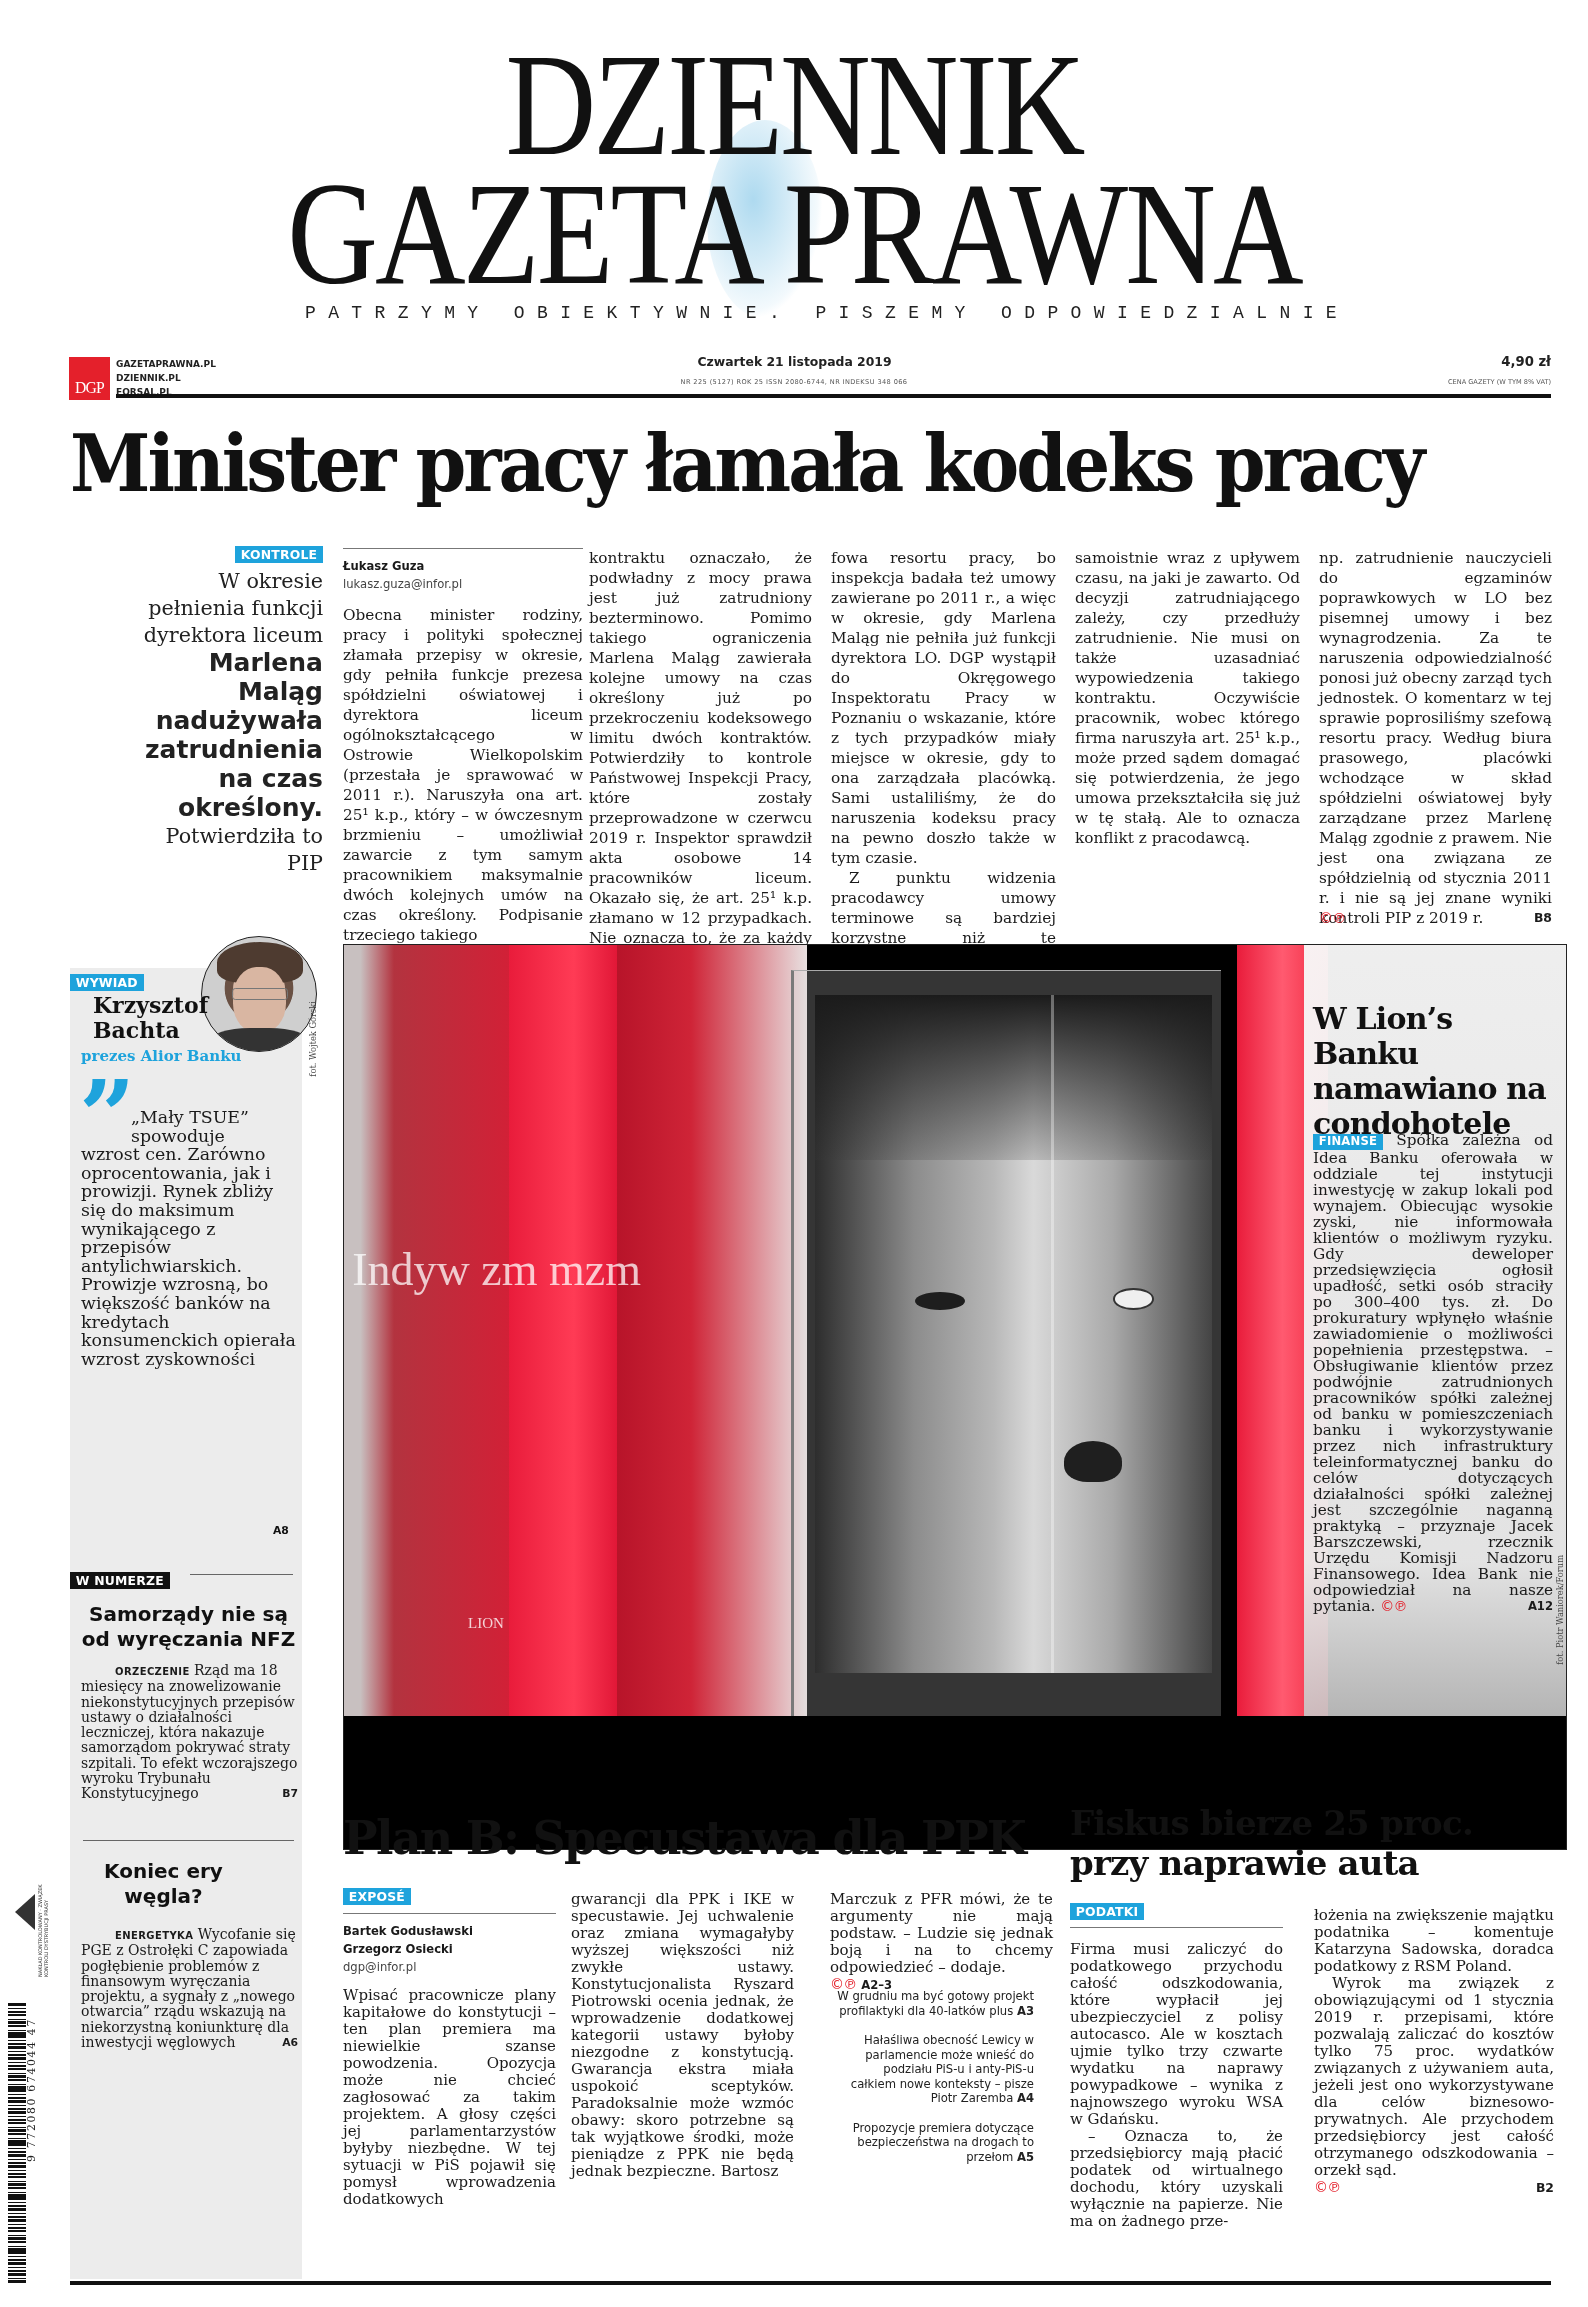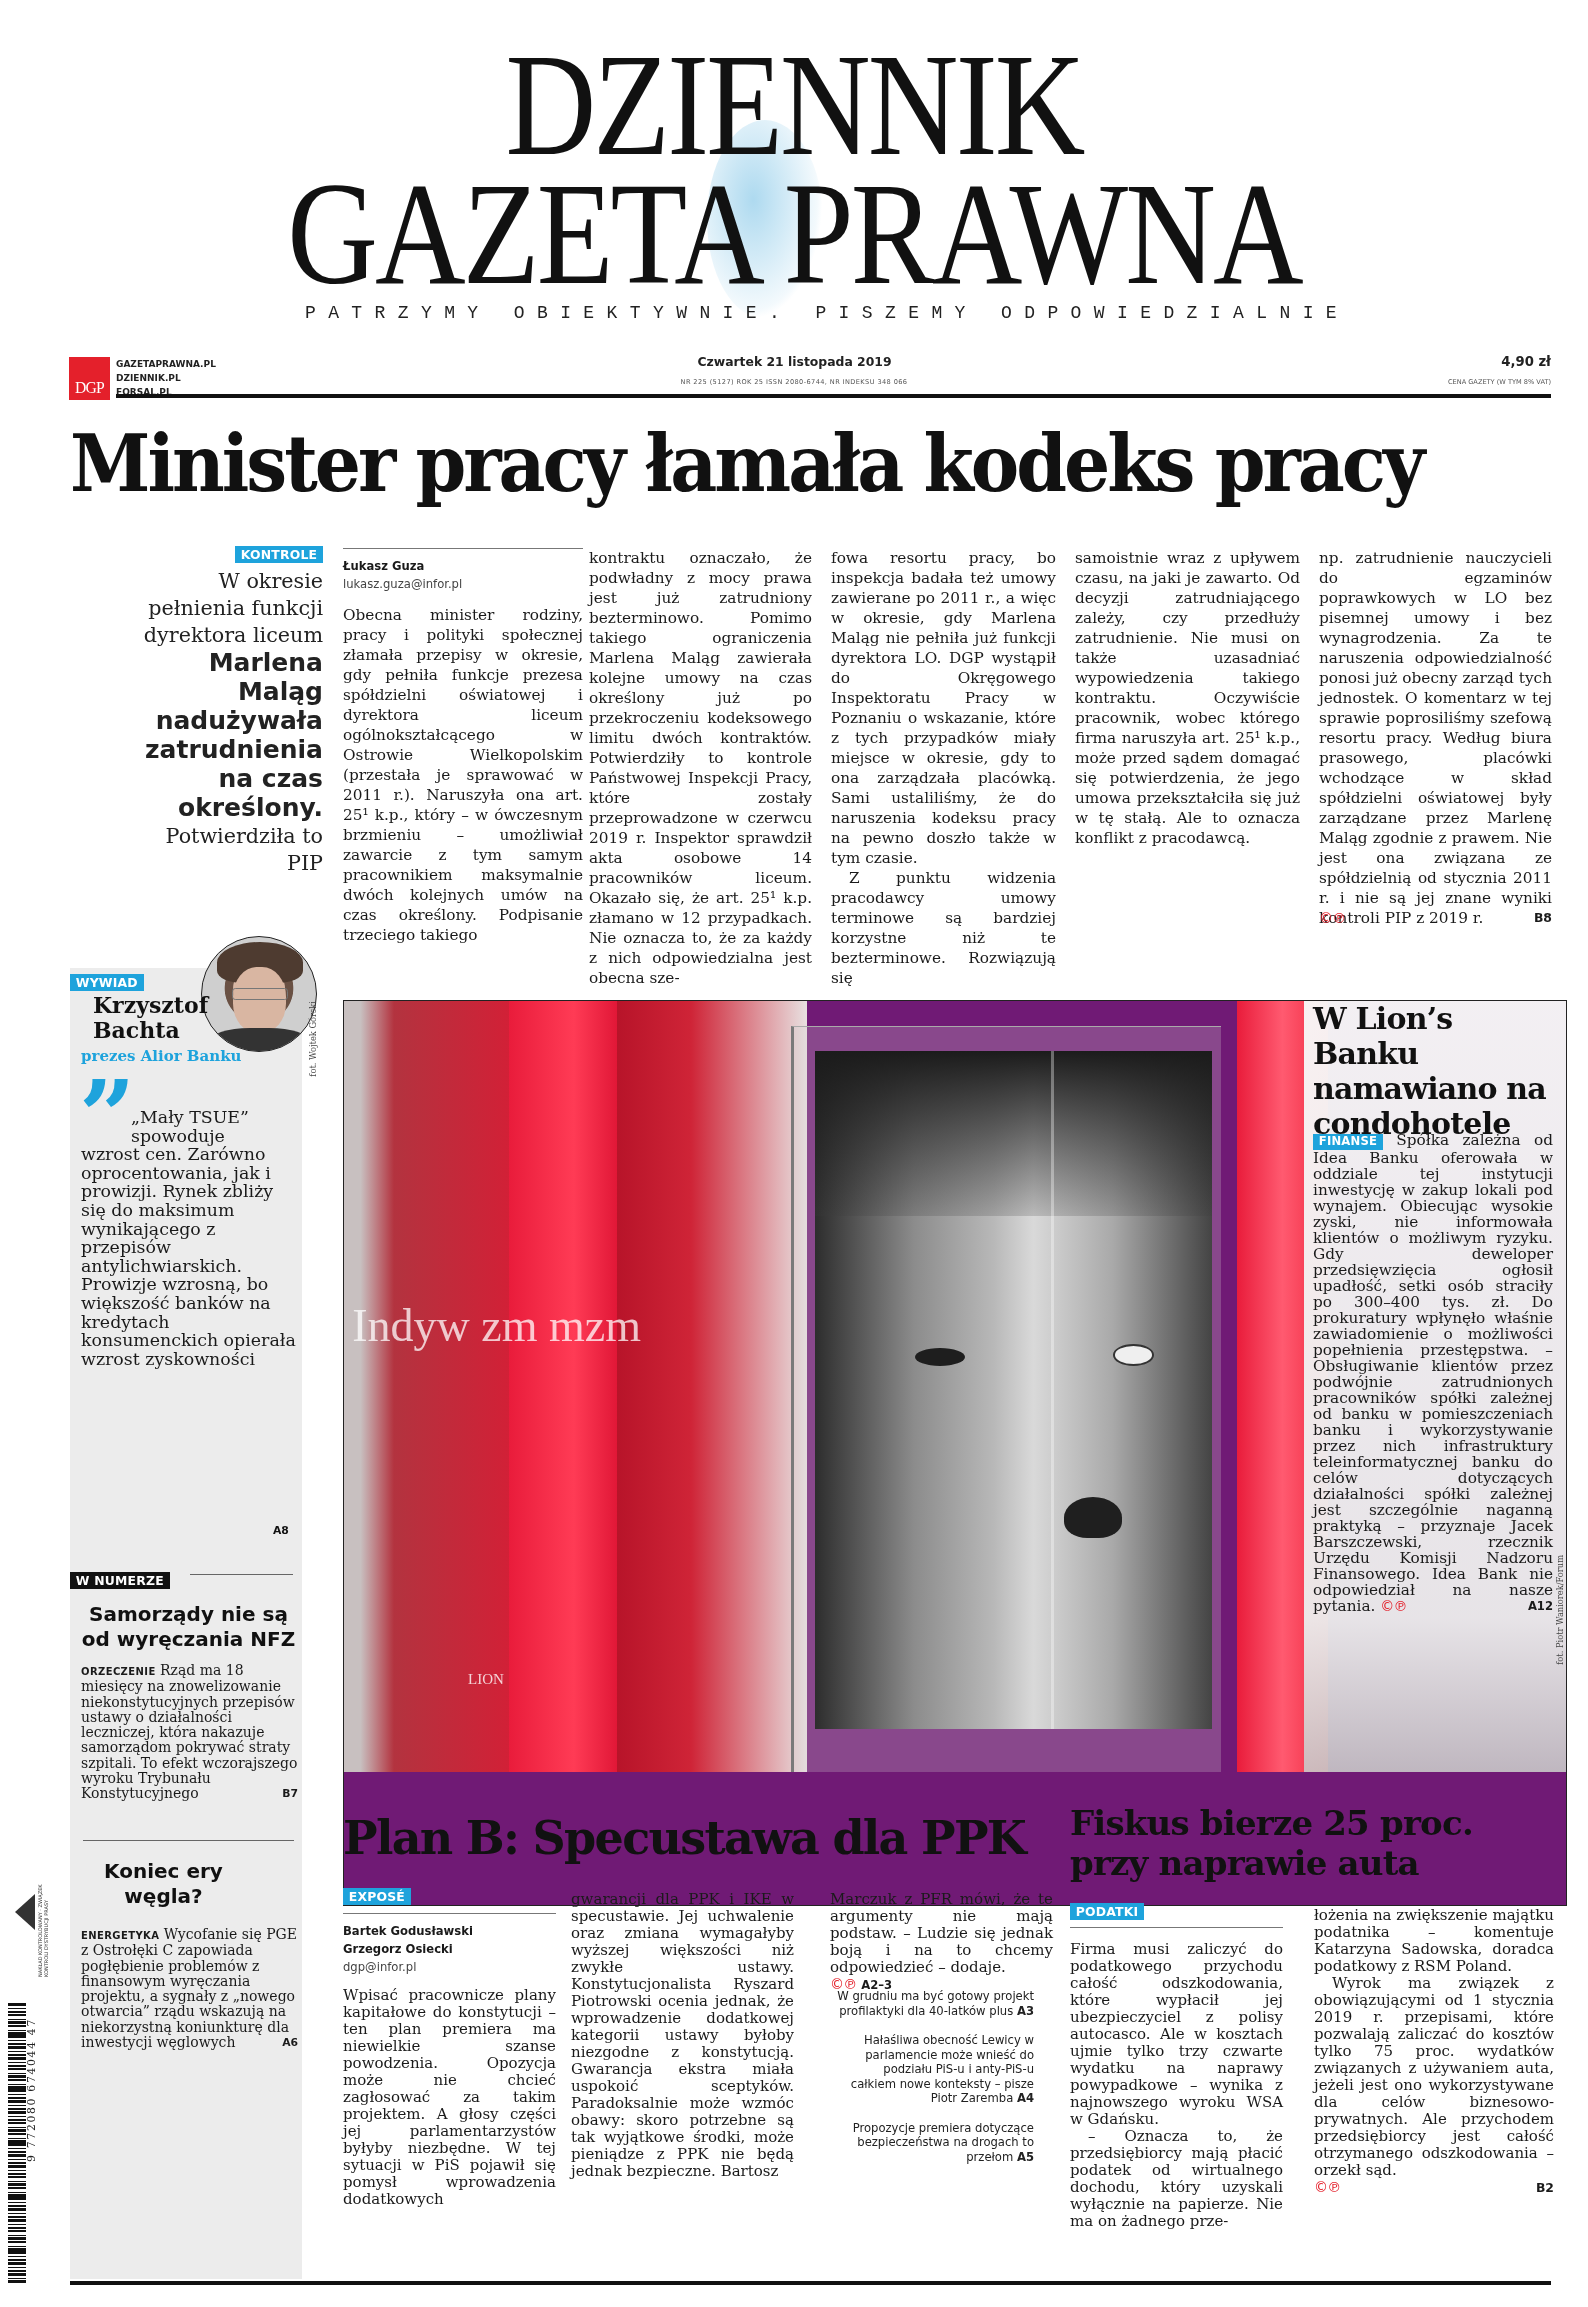--- a/index.html
+++ b/index.html
@@ -78,35 +78,35 @@
   .iv-role { position: absolute; left: 81px; top: 1047px; font-family: "DejaVu Serif", serif; font-weight: bold; font-size: 15px; color: #1ea3dc; }
   .quote-mark { position: absolute; left: 79px; top: 1067px; font-family: "DejaVu Serif", serif; font-weight: bold; font-size: 98px; line-height: 98px; color: #1ea3dc; letter-spacing: -11.6px; }
   .iv-quote { position: absolute; left: 81px; top: 1108px; width: 215px; font-family: "DejaVu Serif", serif; font-size: 17.4px; line-height: 18.6px; color: #1a1a1a; }
   .iv-quote .first { padding-left: 50px; }
   .iv-ref { position: absolute; left: 273px; top: 1524px; font-family: "DejaVu Sans", sans-serif; font-weight: bold; font-size: 10.8px; text-align: center; }
 
   .wn-tag { position: absolute; left: 70px; top: 1572px; }
   .wn-rule { position: absolute; left: 190px; top: 1574px; width: 103px; border-top: 0.8px solid #666; }
   .wn-head { position: absolute; left: 81px; font-family: "DejaVu Sans", sans-serif; font-weight: bold; font-size: 20px; line-height: 25px; color: #111; text-align: center; }
   .wn-body { position: absolute; left: 81px; width: 217px; font-family: "DejaVu Serif", serif; font-size: 14px; line-height: 15.3px; color: #1a1a1a; }
-  .wn-body b.kicker { font-family: "DejaVu Sans", sans-serif; font-weight: bold; font-size: 10px; letter-spacing: 0.4px; }
+  .wn-body b.kicker { font-family: "DejaVu Sans", sans-serif; font-weight: bold; font-size: 10px; letter-spacing: 0.4px; margin-left: 34px; }
   .wn-ref { font-family: "DejaVu Sans", sans-serif; font-weight: bold; font-size: 10.8px; float: right; }
   .wn-sep { position: absolute; left: 83px; width: 211px; border-top: 0.8px solid #666; }
 
   
   .barcode { position: absolute; left: 8.3px; top: 2002px; width: 18px; height: 281px;
     background: repeating-linear-gradient(0deg, #111 0 2.5px, #fff 2.5px 4.1px, #111 4.1px 5px, #fff 5px 7.4px, #111 7.4px 10px, #fff 10px 10.8px); }
   .barcode-num { position: absolute; left: 25px; top: 2018px; font-family: "DejaVu Serif", serif; font-size: 10.8px; color: #222;
     writing-mode: vertical-rl; transform: rotate(180deg); letter-spacing: 1.7px; }
   .kontrol { position: absolute; left: 15px; top: 1869px; width: 33px; height: 108px; }
   .kontrol .tri { position: absolute; left: 0; top: 25px; width: 0; height: 0; border-top: 18px solid transparent; border-bottom: 18px solid transparent; border-right: 20px solid #333; }
   .kontrol .txt { position: absolute; left: 21.5px; top: 0; font-family: "DejaVu Sans", sans-serif; font-size: 5px; color: #333; writing-mode: vertical-rl; transform: rotate(180deg); }
 
   
-  .photo { position: absolute; left: 343px; top: 1000px; width: 1224px; height: 906px; border: 0.8px solid #222; overflow: hidden; background: #701a75; }
+  .photo { position: absolute; left: 343px; top: 944px; width: 1224px; height: 906px; border: 0.8px solid #222; overflow: hidden; background: #000000; }
   .photo .red-bg { position: absolute; left: 0; top: 0; width: 463px; height: 771px;
     background: linear-gradient(90deg, #c8c0c0 0 16.5px, #b3333f 50px, #d41f36 174px, #b51228 265px, #cf2437 347px, #e8e0e0 463px); }
   .photo .red-pillar1 { position: absolute; left: 165px; top: 0; width: 108px; height: 771px; background: linear-gradient(90deg, #e91c3b, #ff3b55 60%, #e11737); }
   .photo .glass { position: absolute; left: 447px; top: 25px; width: 430px; height: 746px; border-left: 3.3px solid #7a7a7a; border-top: 1.7px solid #aaa; background: rgba(210,210,210,0.25); }
   .photo .poster { position: absolute; left: 471px; top: 50px; width: 397px; height: 678px;
     background: linear-gradient(90deg, #2d2d2d 0, #8c8c8c 25%, #b8b8b8 45%, #d9d9d9 55%, #a9a9a9 75%, #444 100%); }
   .photo .poster::before { content: ""; position: absolute; left: 0; top: 0; width: 397px; height: 165px;
     background: linear-gradient(180deg, #1b1b1b, rgba(60,60,60,0.2)); }
   .photo .poster::after { content: ""; position: absolute; left: 236px; top: 0; width: 2.5px; height: 678px; background: rgba(255,255,255,0.35); }
   .photo .eye-l { position: absolute; left: 571px; top: 347px; width: 50px; height: 18px; border-radius: 50%; background: #1e1e1e; }

